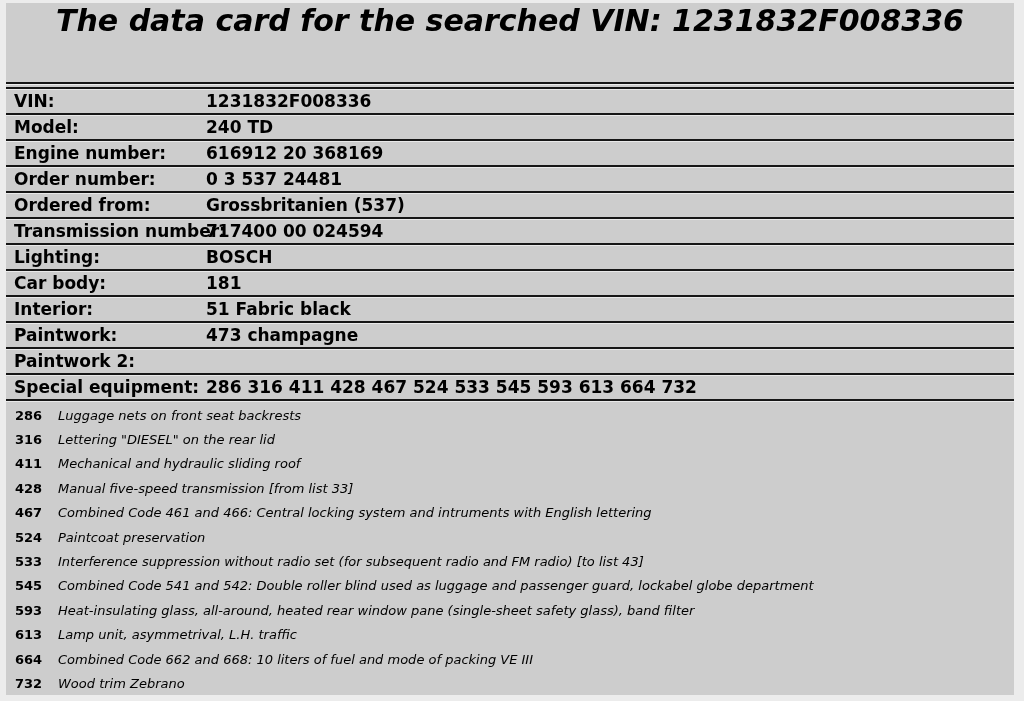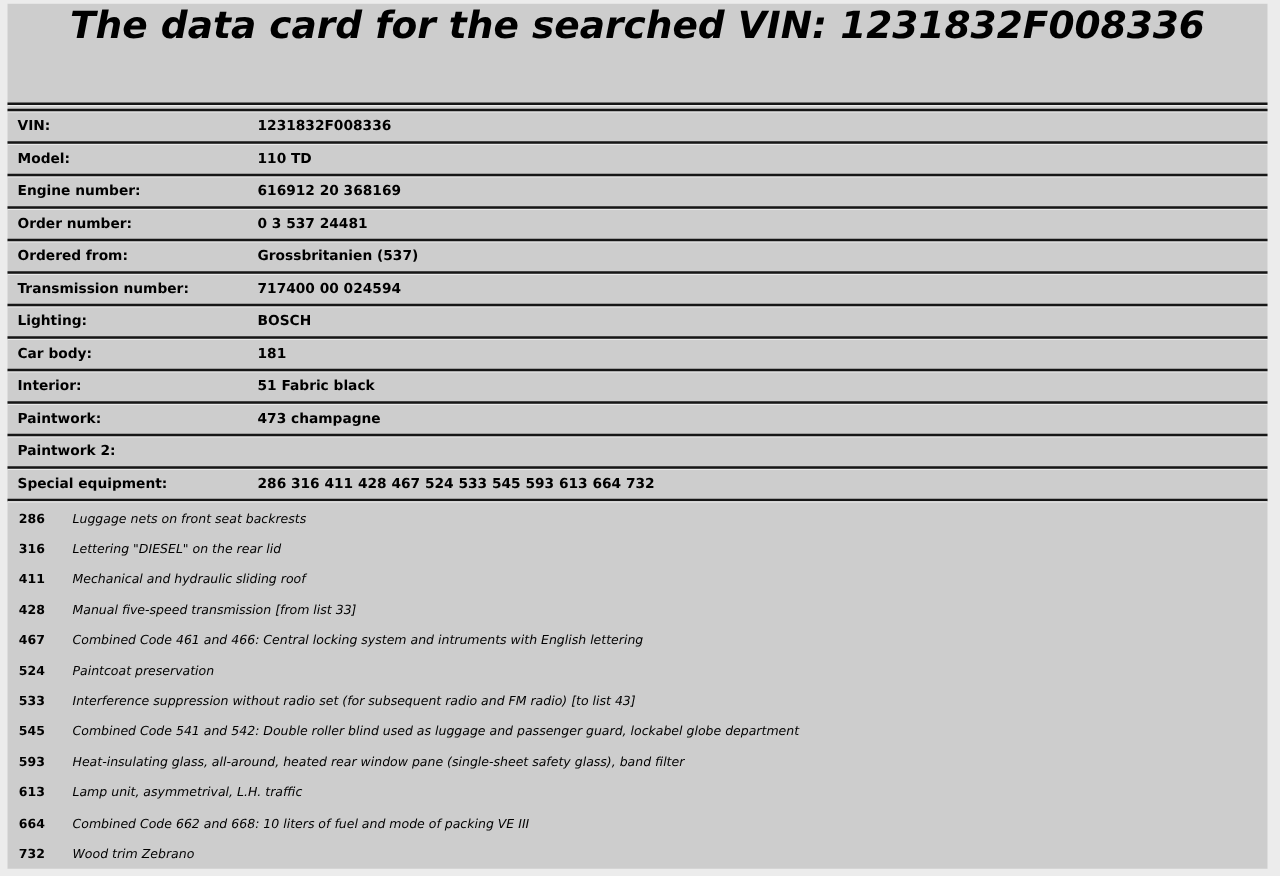--- a/index.html
+++ b/index.html
@@ -40,21 +40,21 @@
   }
   .fields {
     border-bottom: 2px solid #161616;
   }
   .field-row {
     display: flex;
     align-items: center;
     height: 24px;
     border-top: 2px solid #161616;
     box-shadow: inset 0 1px 0 #e9e9e9;
-    font-size: 11px;
+    font-size: 17px;
     line-height: 24px;
     white-space: nowrap;
   }
   .field-label {
     flex: none;
     width: 192px;
     padding-left: 8px;
     font-weight: bold;
   }
   .field-value {
@@ -62,21 +62,21 @@
     font-weight: bold;
   }
   .code-list {
     box-shadow: inset 0 1px 0 #e9e9e9;
     padding-top: 2px;
   }
   .code-row {
     display: flex;
     align-items: center;
     height: 24.4px;
-    font-size: 10px;
+    font-size: 13px;
     white-space: nowrap;
   }
   .code-num {
     flex: none;
     width: 43px;
     padding-left: 9px;
     font-weight: bold;
   }
   .code-desc {
     flex: 1;
@@ -94,21 +94,21 @@
 
   <div class="gap"></div>
 
   <div class="fields">
     <div class="field-row">
       <div class="field-label">VIN:</div>
       <div class="field-value">1231832F008336</div>
     </div>
     <div class="field-row">
       <div class="field-label">Model:</div>
-      <div class="field-value">110 TD</div>
+      <div class="field-value">240 TD</div>
     </div>
     <div class="field-row">
       <div class="field-label">Engine number:</div>
       <div class="field-value">616912 20 368169</div>
     </div>
     <div class="field-row">
       <div class="field-label">Order number:</div>
       <div class="field-value">0 3 537 24481</div>
     </div>
     <div class="field-row">

